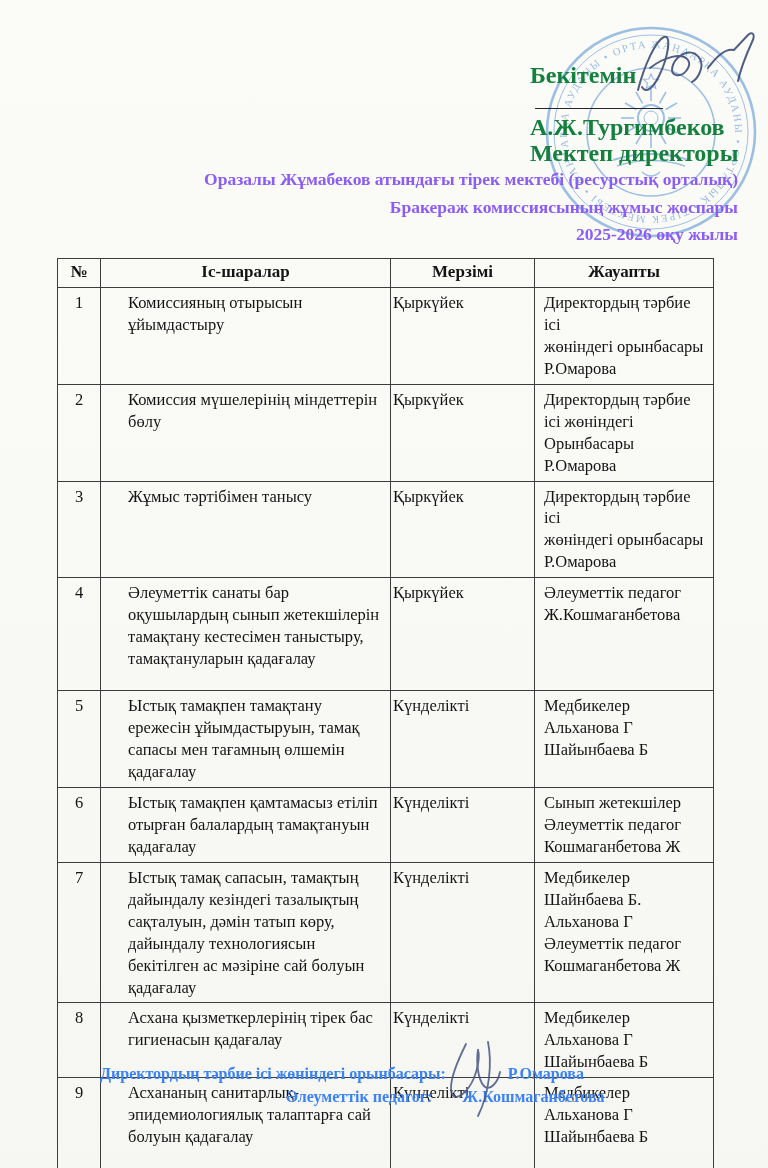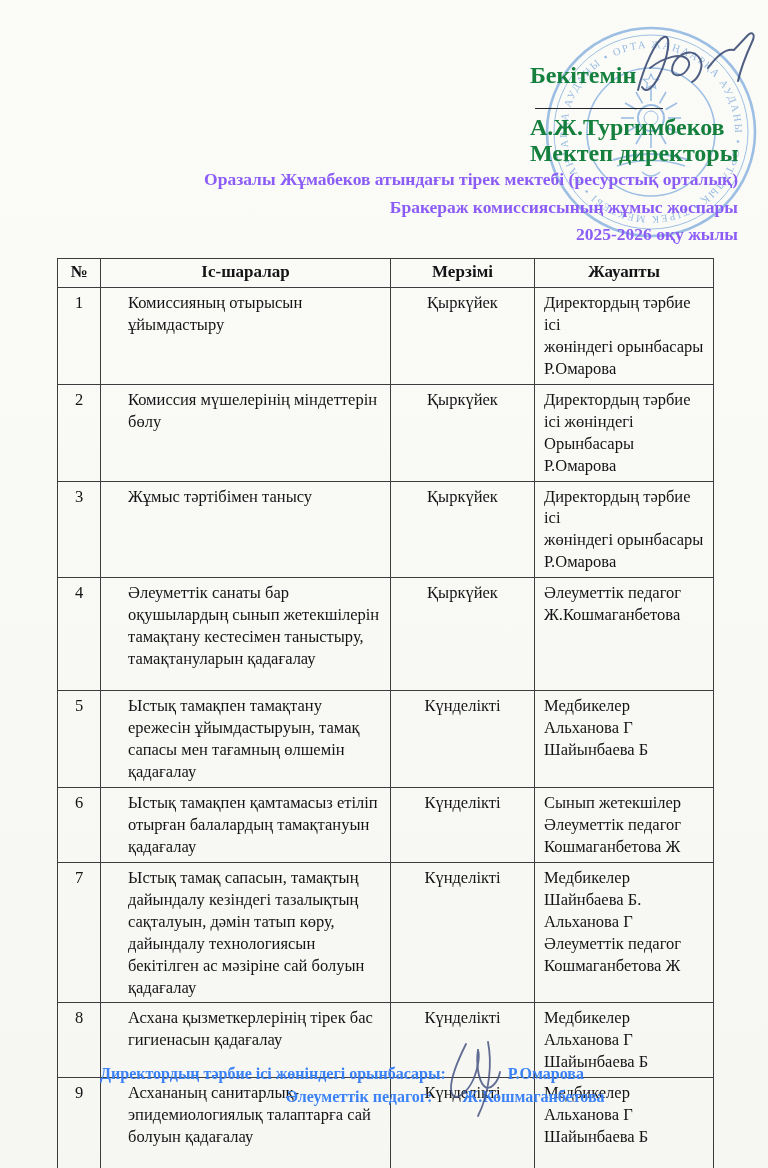--- a/index.html
+++ b/index.html
@@ -32,21 +32,21 @@
   }
   table.plan th, table.plan td {
     border:1.4px solid #3d3d40; vertical-align:top;
   }
   table.plan th {
     font-weight:bold; text-align:center; font-size:17px; padding:2px 2px;
   }
   thead tr { height:29px; }
   td.c-no { text-align:center; padding:4px 0; }
   td.c-act { padding:4px 8px 4px 27px; }
-  td.c-term { text-align:center; padding:4px 2px; }
+  td.c-term { text-align:left; padding:4px 2px; }
   td.c-resp { padding:4px 4px 4px 9px; white-space:pre-line; }
   tbody tr:nth-child(1){height:68px;}
   tbody tr:nth-child(2){height:66px;}
   tbody tr:nth-child(3){height:66px;}
   tbody tr:nth-child(4){height:113px;}
   tbody tr:nth-child(5){height:92px;}
   tbody tr:nth-child(6){height:73px;}
   tbody tr:nth-child(7){height:132px;}
   tbody tr:nth-child(8){height:67px;}
   tbody tr:nth-child(9){height:92px;}

